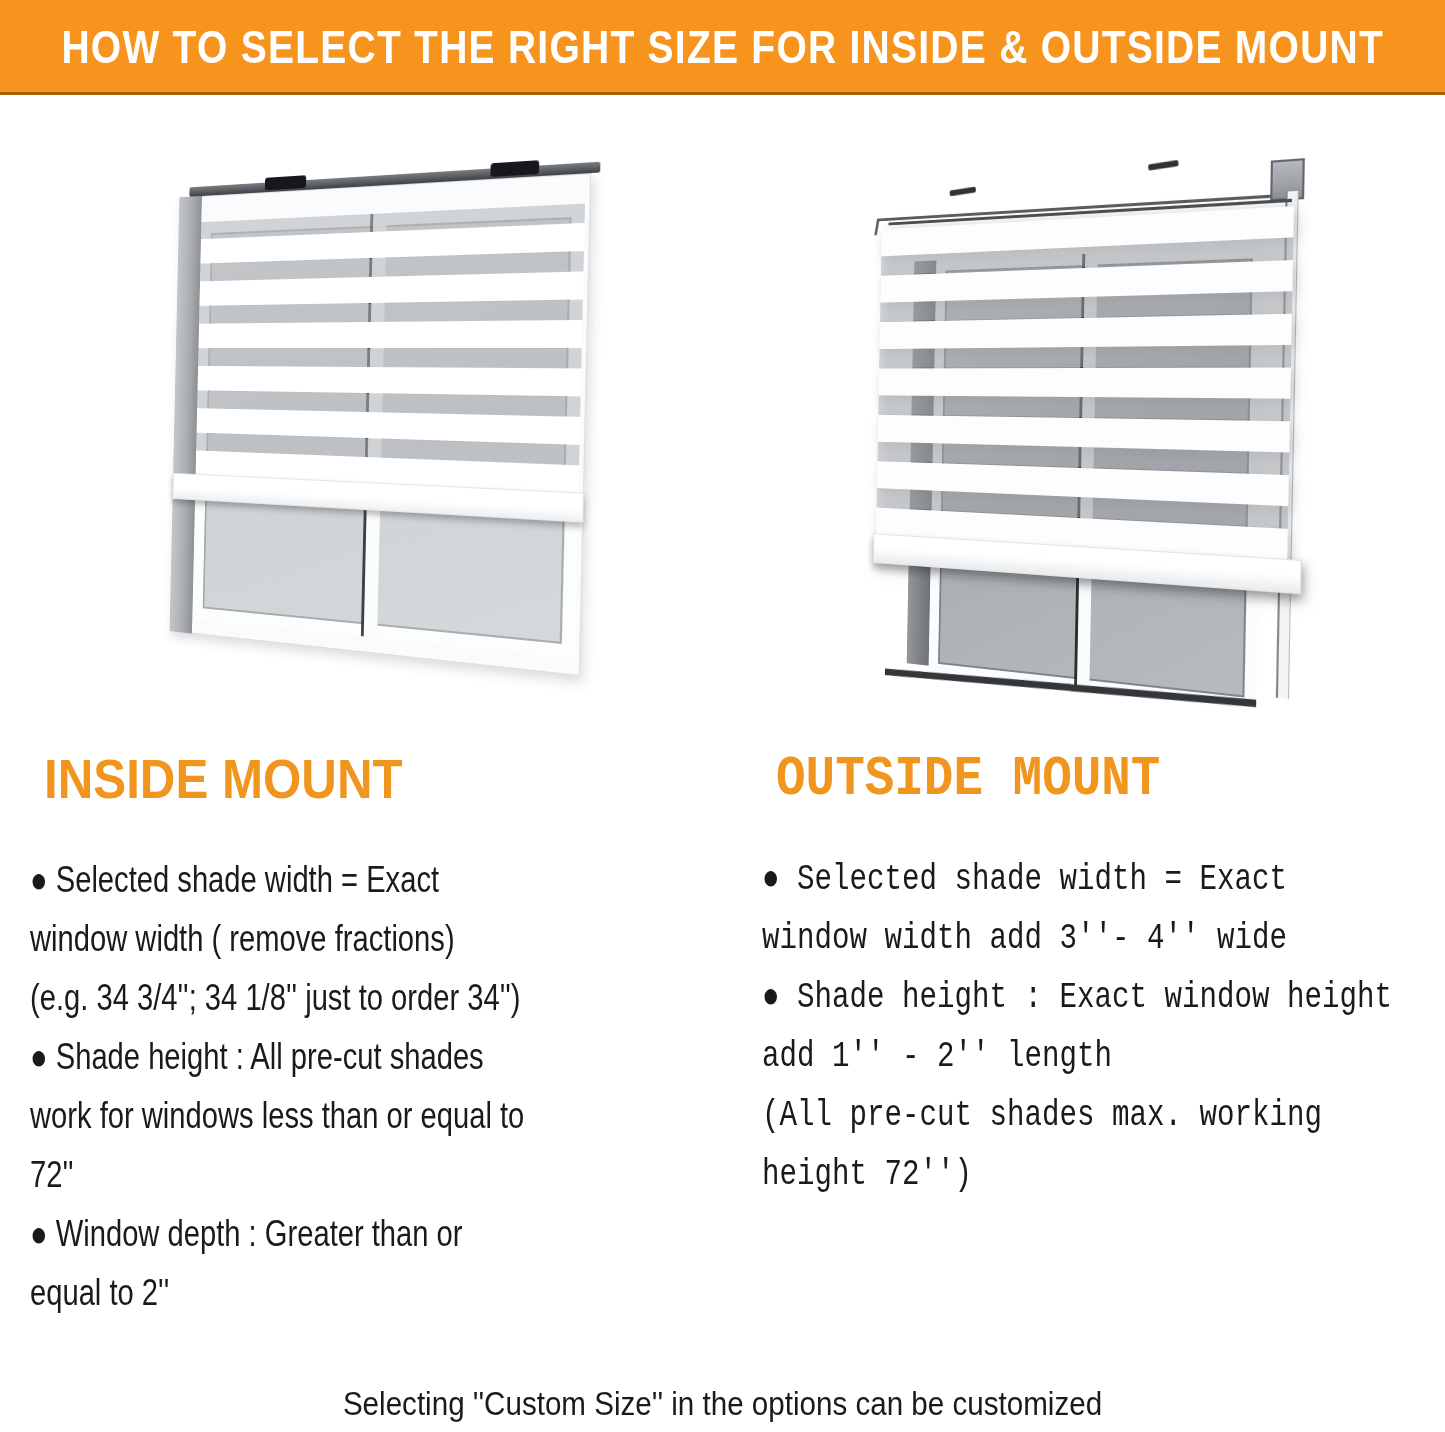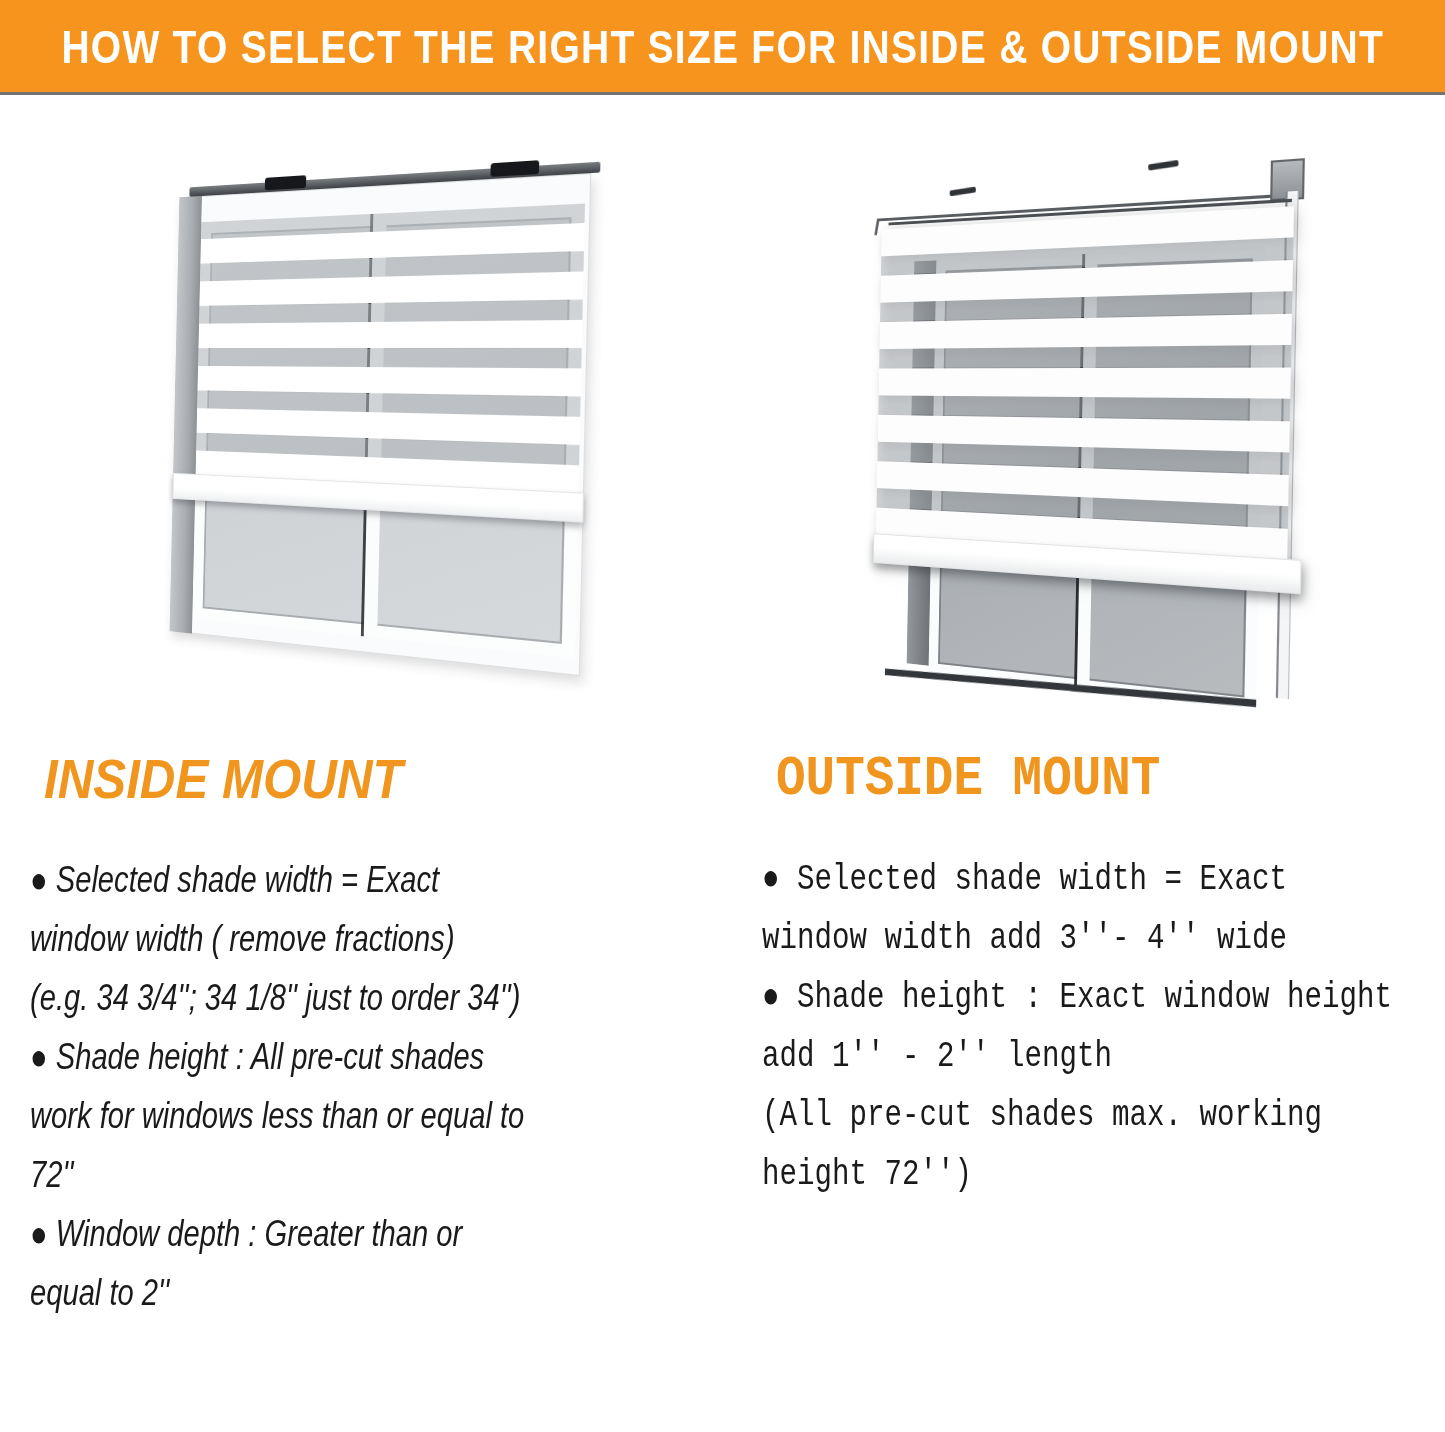--- a/index.html
+++ b/index.html
@@ -6,31 +6,31 @@
   .page {
     position:relative; width:1445px; height:1432px; background:#ffffff;
     font-family:"Liberation Sans", sans-serif; overflow:hidden;
   }
 
   
   .banner {
     position:absolute; top:0; left:0; width:100%; height:92px;
     background:var(--banner-bg,#F7941D);
     display:flex; align-items:center; justify-content:center;
-    border-bottom:3px solid #737373;
+    border-bottom:3px solid #a16207;
   }
   .banner-title {
     margin:0; color:#ffffff; font-size:47px; font-weight:bold;
     letter-spacing:1.5px; white-space:nowrap;
     transform:scaleX(0.83); transform-origin:center center;
   }
 
   
   .col { position:absolute; top:750px; width:670px; }
-  .col-left  { left:30px;font-style:italic; }
+  .col-left  { left:30px; }
   .col-right { left:762px;font-family:Liberation Mono, monospace; }
   .col-heading {
     margin:0 0 0 14px; height:58px; line-height:58px;
     font-size:56px; font-weight:bold; color:var(--heading-orange,#F0961F);
     white-space:nowrap; transform:scaleX(0.88); transform-origin:left center;
   }
   .lines { margin-top:42px; }
   .line {
     margin:0; height:59px; line-height:59px; font-size:36px;
     color:var(--body-text,#1A1A1A); white-space:nowrap;
@@ -209,14 +209,17 @@
     <div class="lines">
       <p class="line">● Selected shade width = Exact</p>
       <p class="line">window width add 3''- 4'' wide</p>
       <p class="line">● Shade height : Exact window height</p>
       <p class="line">add 1'' - 2'' length</p>
       <p class="line">(All pre-cut shades max. working</p>
       <p class="line">height 72'')</p>
     </div>
   </section>
 
+  <footer class="footnote">
+    <p>Selecting ''Custom Size'' in the options can be customized</p>
+  </footer>
 
 </div>
 
 </body></html>

